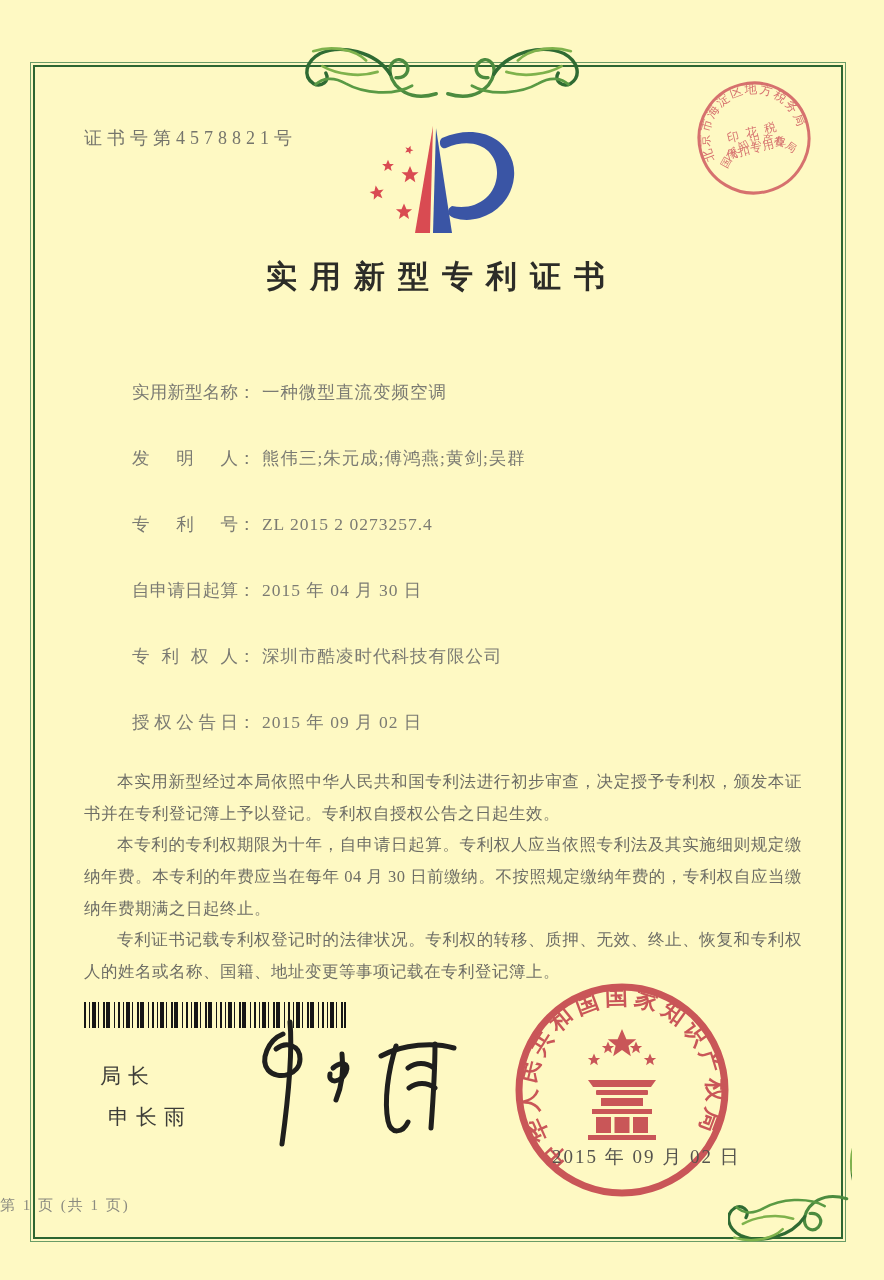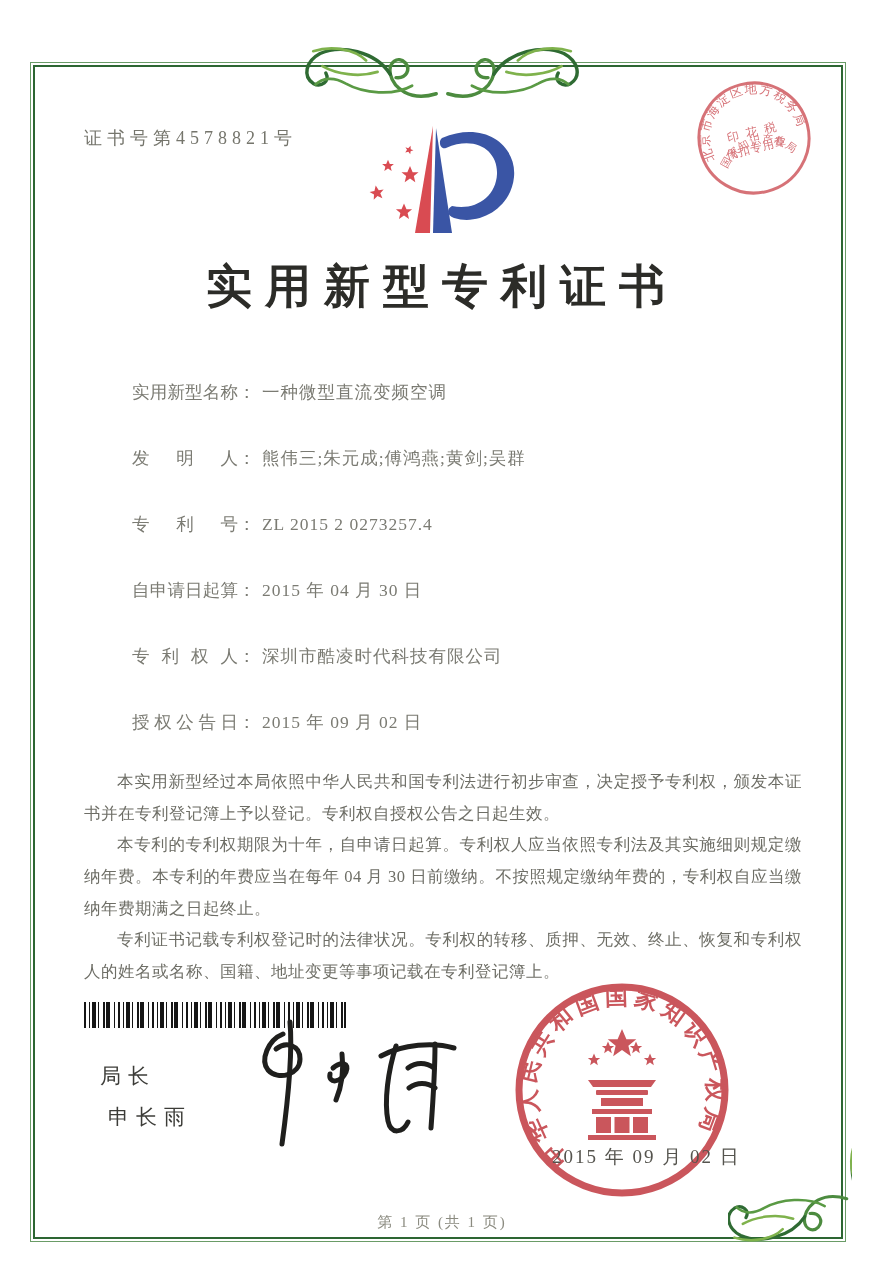--- a/index.html
+++ b/index.html
@@ -5,42 +5,42 @@
   html,body{margin:0;padding:0;}
   body{
     background:#efeee9;
     font-family:"Liberation Serif","DejaVu Serif",serif;
     -webkit-font-smoothing:antialiased;
   }
   .page{
     position:relative;
     width:884px;height:1280px;
     margin:0 auto;
-    background:#ffffff;
+    background:#fef9c3;
     overflow:hidden;
   }
   
   .frame{
     position:absolute;left:30px;top:62px;width:816px;height:1180px;
     border:1px solid #6a9c67;
     box-sizing:border-box;
   }
   .frame::after{
     content:"";position:absolute;inset:2px;
     border:2px solid #2d6632;
   }
   .ornament{position:absolute;pointer-events:none;}
   
   .certno{
     position:absolute;left:84px;top:126px;
     font-size:18px;letter-spacing:5px;color:#75756c;
   }
   .title{
     position:absolute;left:0;top:256px;width:100%;
-    text-align:center;font-size:46px;font-weight:600;
+    text-align:center;font-size:31px;font-weight:600;
     letter-spacing:13px;color:#2c2c28;
   }
   .fields{
     position:absolute;left:96px;top:380px;width:700px;
     font-size:17.5px;color:#7b7b73;margin-left:36px;
   }
   .frow{height:22px;margin-bottom:44px;white-space:nowrap;}
   .flabel{
     display:inline-block;width:106px;vertical-align:top;
     text-align:justify;text-align-last:justify;
@@ -80,21 +80,21 @@
   .seal-date{
     position:absolute;left:552px;top:1144px;z-index:5;
     font-size:19px;letter-spacing:2px;color:#55544e;
   }
   .tax-stamp{
     position:absolute;left:692px;top:76px;
     transform:rotate(-14deg);
   }
   .footer{
     position:absolute;left:0;top:1196px;width:100%;
-    text-align:center;font-size:15px;letter-spacing:2px;color:#8b8b80;margin-top:17px;
+    font-size:15px;letter-spacing:2px;color:#8b8b80;
   }
   .logo{position:absolute;left:330px;top:114px;}
 </style>
 </head>
 <body>
 
 <div class="page">
 
   <div class="frame"></div>
 

